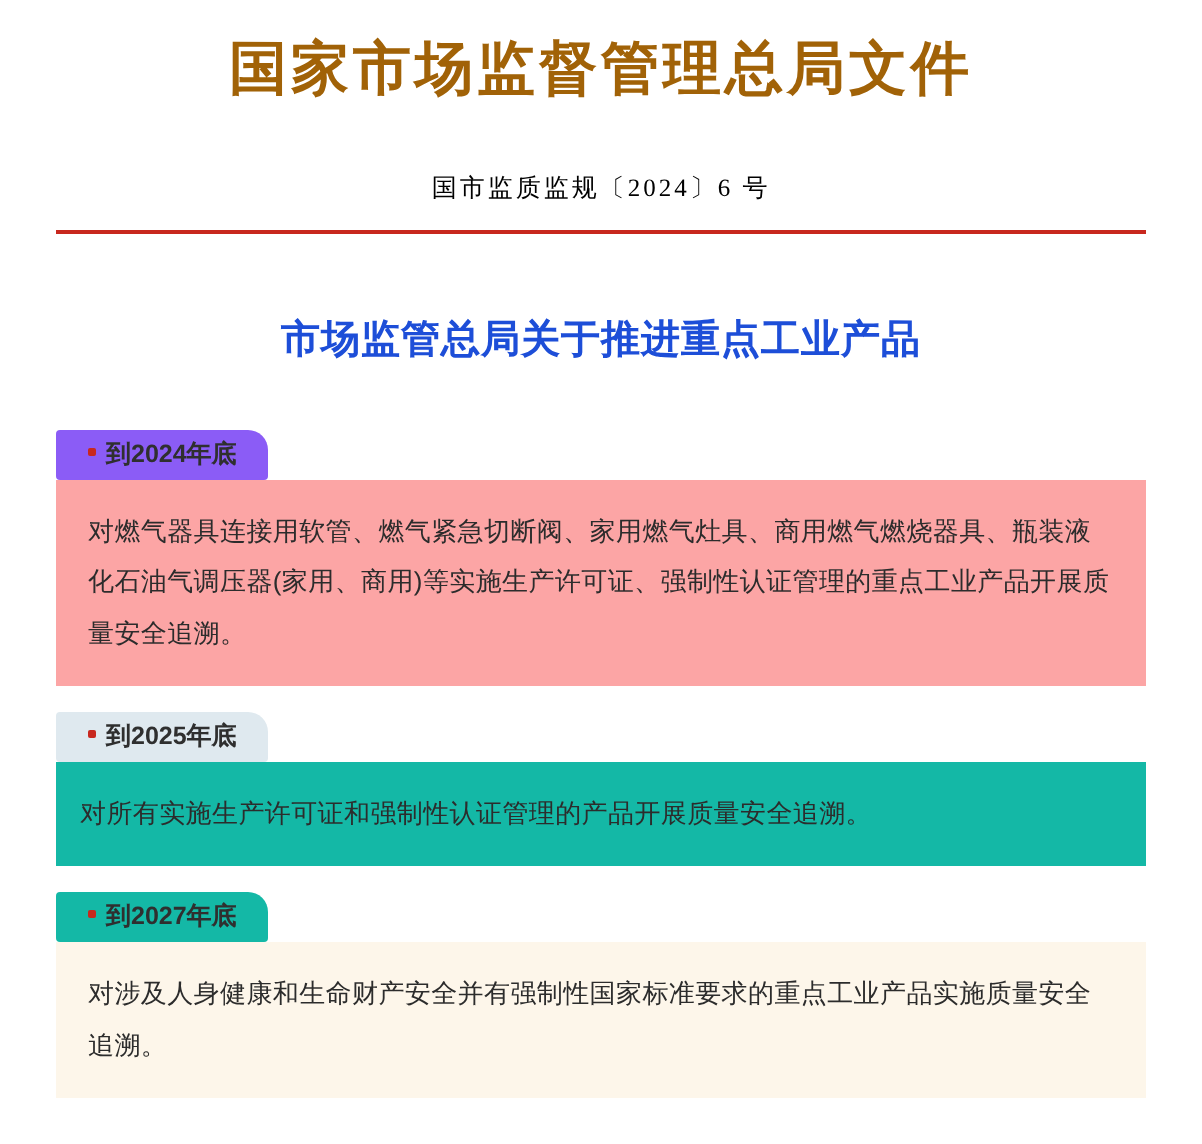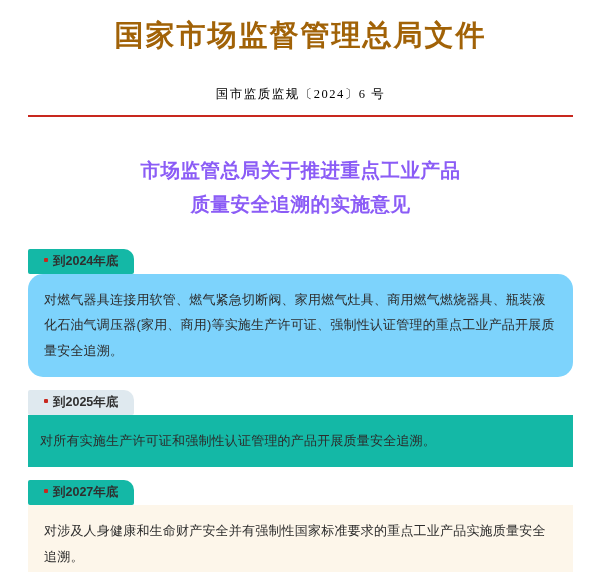--- a/index.html
+++ b/index.html
@@ -48,21 +48,21 @@
     height: 2px;
     background: #c8281e;
   }
   
   .doc-title {
     margin-top: 37px;
     text-align: center;
     font-family: "Liberation Serif", serif;
     font-weight: bold;
     font-size: 19.5px;
-    color: #8b5cf6;
+    color: #1d4ed8;
     line-height: 1.75;
     letter-spacing: 0.5px;
   }
   
   .sections {
     margin-top: 27px;
   }
   .section {
     margin-bottom: 13px;
   }
@@ -77,52 +77,51 @@
   }
   .section-head .bullet {
     display: inline-block;
     width: 4px;
     height: 4px;
     background: #c8281e;
     vertical-align: 3px;
     margin-right: 5px;
     border-radius: 1px;
   }
-  .sec-1 .section-head { background: #14b8a6; }
+  .sec-1 .section-head { background: #8b5cf6; }
   .sec-2 .section-head { background: #dfe9ef; }
   .sec-3 .section-head { background: #14b8a6; }
 
   .section-body {
     margin-top: 0px;
     padding: 13px 16px 14px 16px;
     font-size: 13px;
     line-height: 1.95;
     color: #2c2c2c;
     letter-spacing: 0.2px;
   }
-  .sec-1 .section-body { background: #7dd3fc; border-radius: 15px; }
+  .sec-1 .section-body { background: #fca5a5; }
   .sec-2 .section-body { background: #14b8a6; padding-left: 12px; }
   .sec-3 .section-body { background: #fdf6ea; }
 </style>
 </head>
 <body>
 
 <div class="page">
 
   <div class="masthead">
     <div class="masthead-title">国家市场监督管理总局文件</div>
   </div>
 
   <div class="doc-number">国市监质监规〔2024〕6 号</div>
 
   <div class="red-rule"></div>
 
   <div class="doc-title">
     <div>市场监管总局关于推进重点工业产品</div>
-    <div>质量安全追溯的实施意见</div>
   </div>
 
   <div class="sections">
 
     <div class="section sec-1">
       <div class="section-head">
         <span class="bullet"></span><span>到2024年底</span>
       </div>
       <div class="section-body">对燃气器具连接用软管、燃气紧急切断阀、家用燃气灶具、商用燃气燃烧器具、瓶装液化石油气调压器(家用、商用)等实施生产许可证、强制性认证管理的重点工业产品开展质量安全追溯。</div>
     </div>

